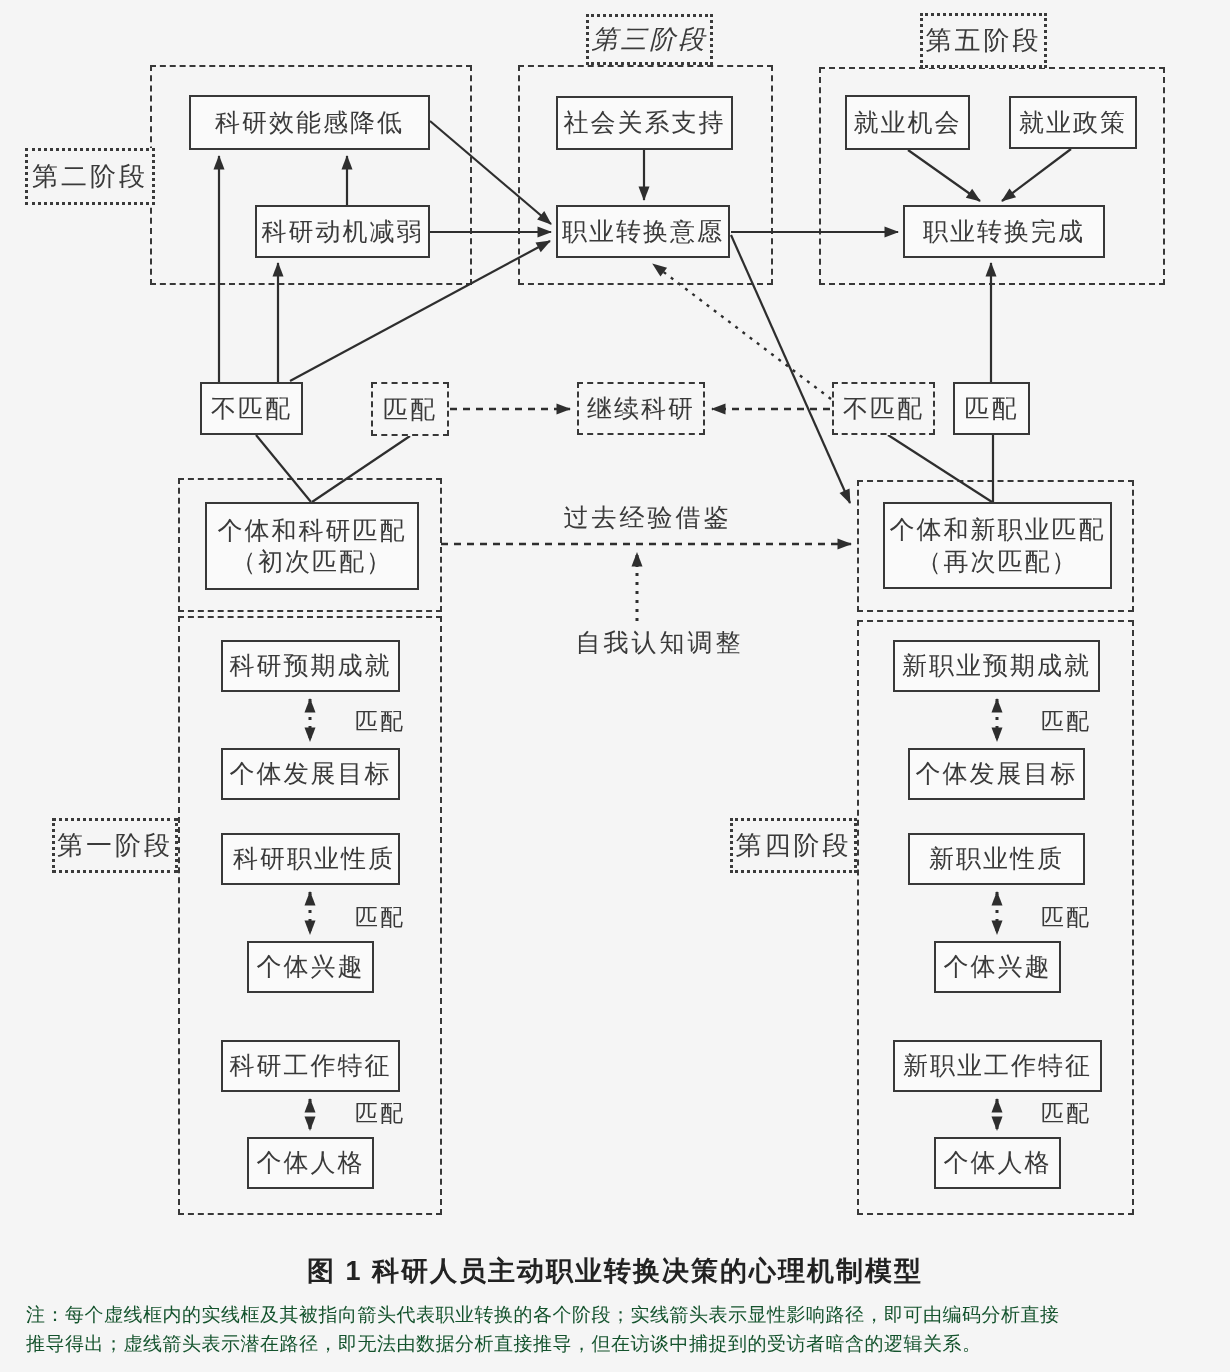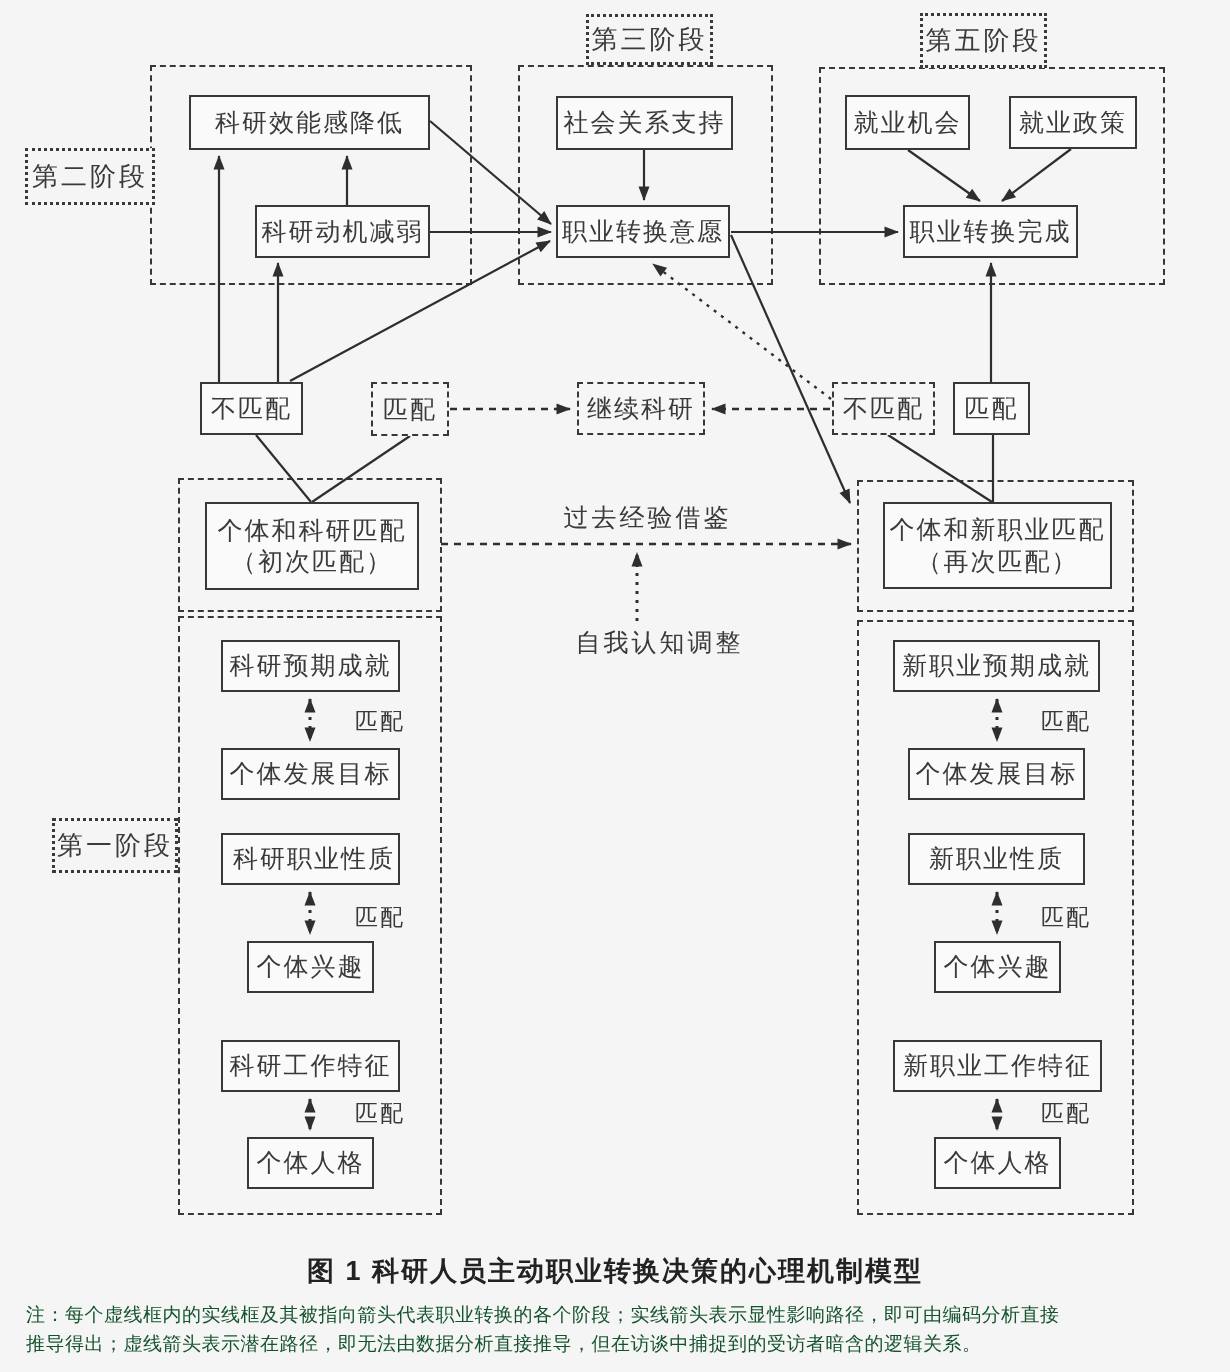--- a/index.html
+++ b/index.html
@@ -99,33 +99,34 @@
 
   <div class="outer" style="left:150px;top:65px;width:322px;height:220px;"></div>
   <div class="outer" style="left:518px;top:65px;width:255px;height:220px;"></div>
   <div class="outer" style="left:819px;top:67px;width:346px;height:218px;"></div>
   <div class="outer" style="left:178px;top:478px;width:264px;height:134px;"></div>
   <div class="outer" style="left:178px;top:616px;width:264px;height:599px;"></div>
   <div class="outer" style="left:857px;top:480px;width:277px;height:132px;"></div>
   <div class="outer" style="left:857px;top:620px;width:277px;height:595px;"></div>
 
   <div class="stage" style="left:25px;top:148px;width:130px;height:57px;">第二阶段</div>
-  <div class="stage" style="left:586px;top:14px;width:127px;height:51px;">第三阶段</div>
+  <div class="stage" style="left:586px;top:14px;width:127px;height:51px;font-style:italic;">第三阶段</div>
   <div class="stage" style="left:920px;top:13px;width:127px;height:55px;">第五阶段</div>
   <div class="stage" style="left:52px;top:818px;width:126px;height:55px;">第一阶段</div>
+  <div class="stage" style="left:730px;top:818px;width:127px;height:55px;">第四阶段</div>
 
   <div class="box" style="left:189px;top:95px;width:241px;height:55px;">科研效能感降低</div>
   <div class="box" style="left:255px;top:205px;width:175px;height:53px;">科研动机减弱</div>
 
   <div class="box" style="left:556px;top:96px;width:177px;height:54px;">社会关系支持</div>
   <div class="box" style="left:556px;top:205px;width:174px;height:53px;">职业转换意愿</div>
 
   <div class="box" style="left:845px;top:95px;width:125px;height:55px;">就业机会</div>
   <div class="box" style="left:1009px;top:96px;width:128px;height:53px;">就业政策</div>
-  <div class="box" style="left:903px;top:205px;width:175px;height:53px;">职业转换完成</div>
+  <div class="box" style="left:903px;top:205px;width:202px;height:53px;">职业转换完成</div>
 
   <div class="box" style="left:200px;top:382px;width:103px;height:53px;">不匹配</div>
   <div class="obox" style="left:371px;top:382px;width:78px;height:54px;">匹配</div>
   <div class="obox" style="left:577px;top:382px;width:128px;height:53px;">继续科研</div>
   <div class="obox" style="left:832px;top:382px;width:103px;height:53px;">不匹配</div>
   <div class="box" style="left:953px;top:382px;width:77px;height:53px;">匹配</div>
 
   <div class="box two-line" style="left:205px;top:502px;width:214px;height:88px;">
     <span>个体和科研匹配</span>
     <span>（初次匹配）</span>

